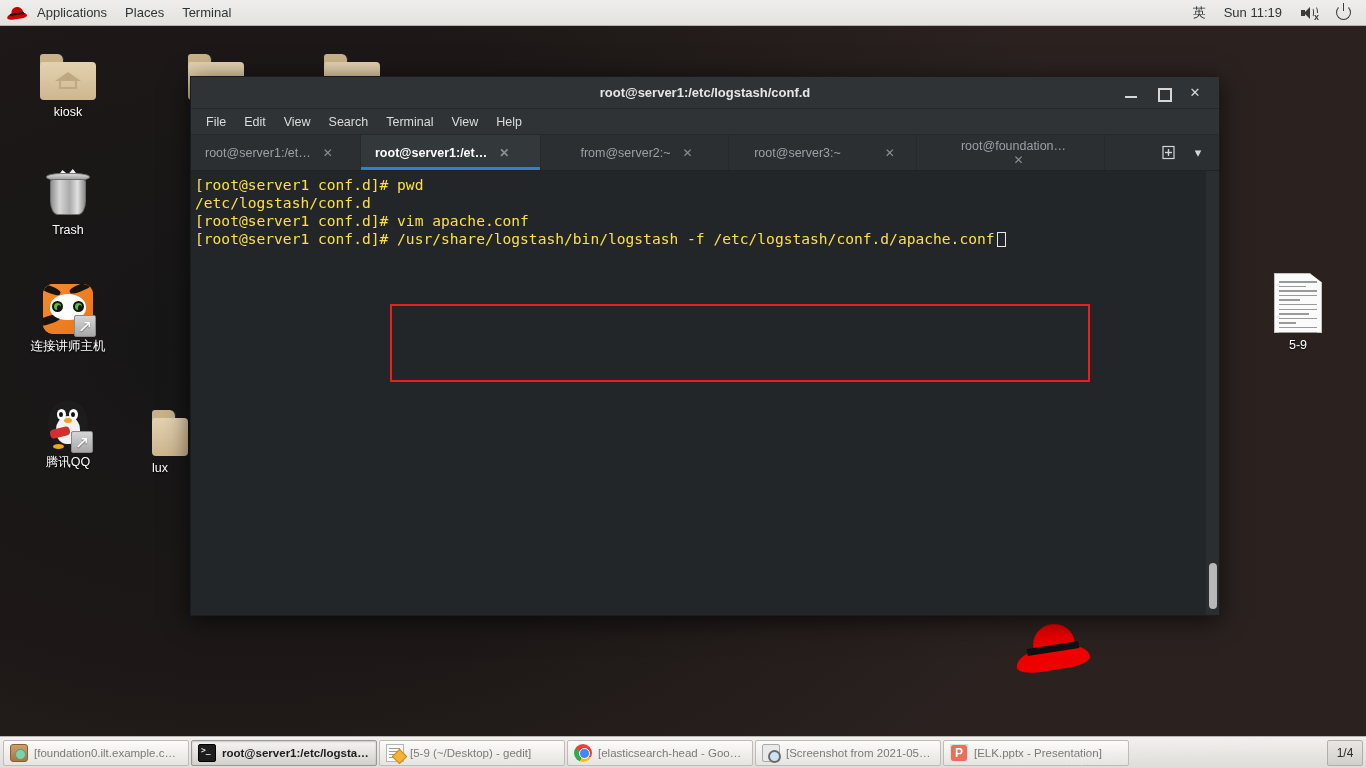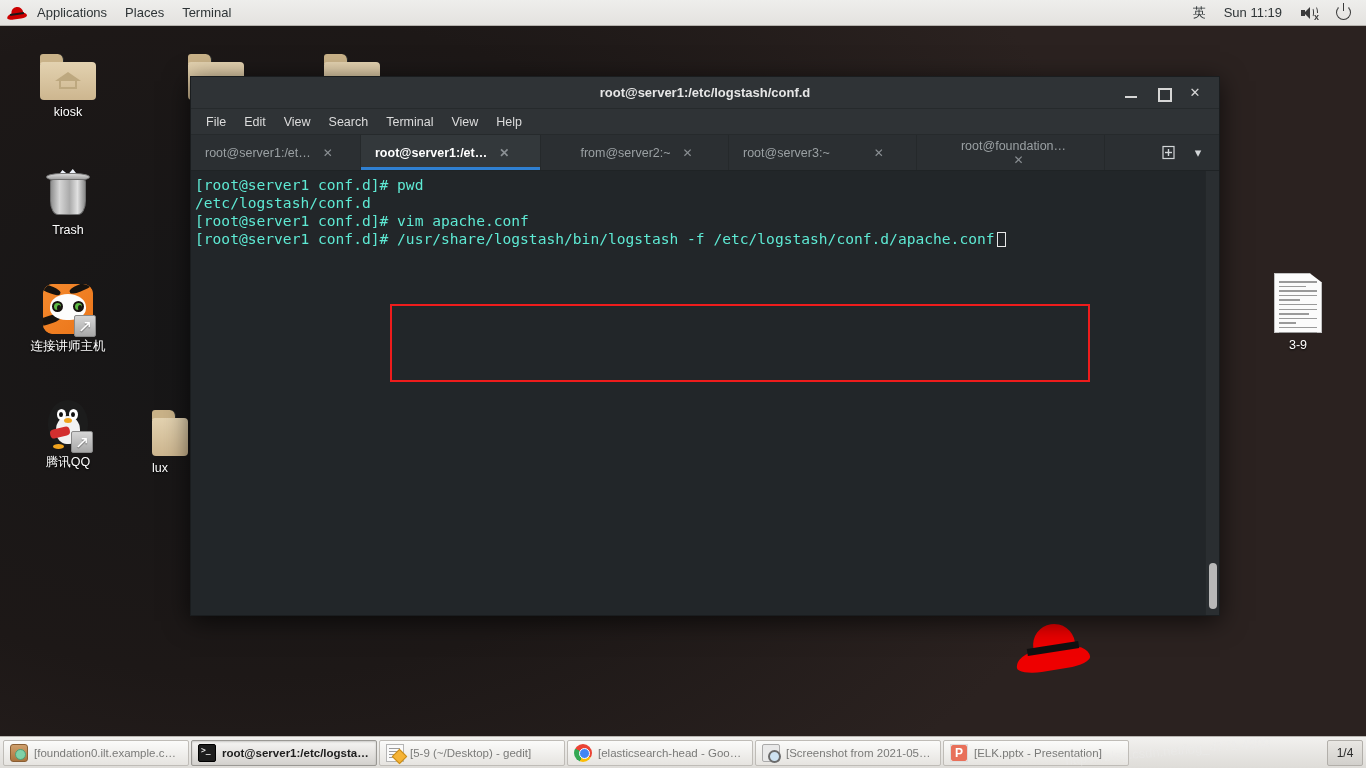--- a/index.html
+++ b/index.html
@@ -261,21 +261,21 @@
     width: 30px; height: 30px; display: flex; align-items: center; justify-content: center;
     color: #d2d6d8; font-size: 13px;
   }
 
   #term-body {
     flex: 1; position: relative; background: #222629; overflow: hidden;
   }
   #term-text {
     position: absolute; left: 4px; top: 5px; right: 26px;
     font-family: "DejaVu Sans Mono", "Liberation Mono", monospace;
-    font-size: 14.6px; line-height: 18px; color: #5eead4;
+    font-size: 14.6px; line-height: 18px; color: #fde047;
     white-space: pre;
   }
   .cursor-block {
     display: inline-block; width: 9px; height: 15px;
     border: 1.5px solid #e8e8e8; vertical-align: -3px; margin-left: 2px;
   }
   #red-box {
     position: absolute; left: 199px; top: 133px; width: 700px; height: 78px;
     border: 2px solid #ee1c1c; pointer-events: none;
   }
@@ -532,21 +532,21 @@
         <i></i>
           <i></i>
           <i style="width:80%"></i>
           <i></i>
           <i style="width:45%"></i>
         <i></i>
           <i></i>
       </div>
     </div>
   </div>
-  <div class="dlabel">3-9</div>
+  <div class="dlabel">5-9</div>
 </div>
 
 <div id="rhel-logo">
   <div class="rh-hat">
     <div class="brim"></div>
       <div class="crown"></div>
       <div class="band"></div>
   </div>
 </div>
 
@@ -577,21 +577,21 @@
       <span class="tclose">✕</span>
     </div>
     <div class="tab active" style="width:180px;">
       <span class="tlabel">root@server1:/et…</span>
       <span class="tclose">✕</span>
     </div>
     <div class="tab" style="width:188px;justify-content:center;">
       <span class="tlabel">from@server2:~</span>
       <span class="tclose">✕</span>
     </div>
-    <div class="tab" style="width:188px;gap:32px;">
+    <div class="tab" style="width:188px;justify-content:center;gap:32px;">
       <span class="tlabel">root@server3:~</span>
       <span class="tclose">✕</span>
     </div>
     <div class="tab" style="width:188px;justify-content:center;flex-direction:column;">
       <span class="tlabel">root@foundation…</span>
       <span class="tclose">✕</span>
     </div>
     <div id="tab-extras">
       <div class="xbtn">
         <svg width="15" height="15" viewBox="0 0 15 15">

